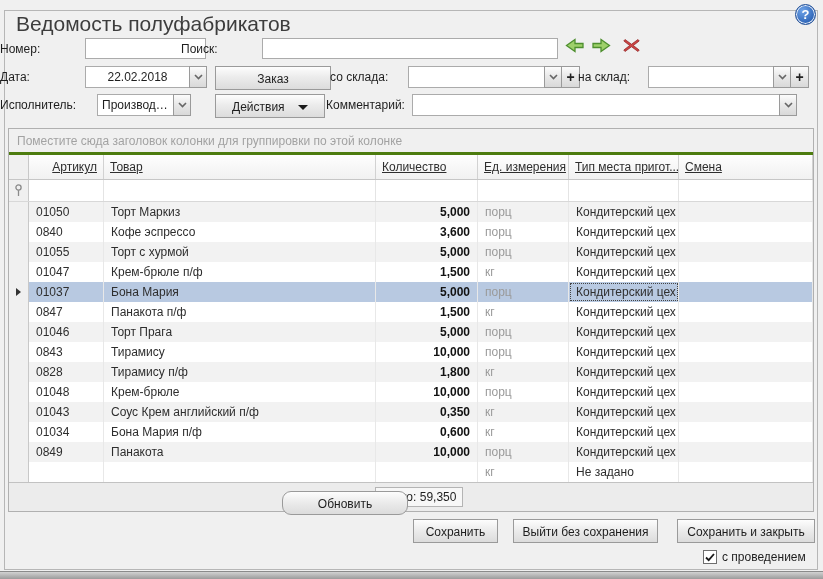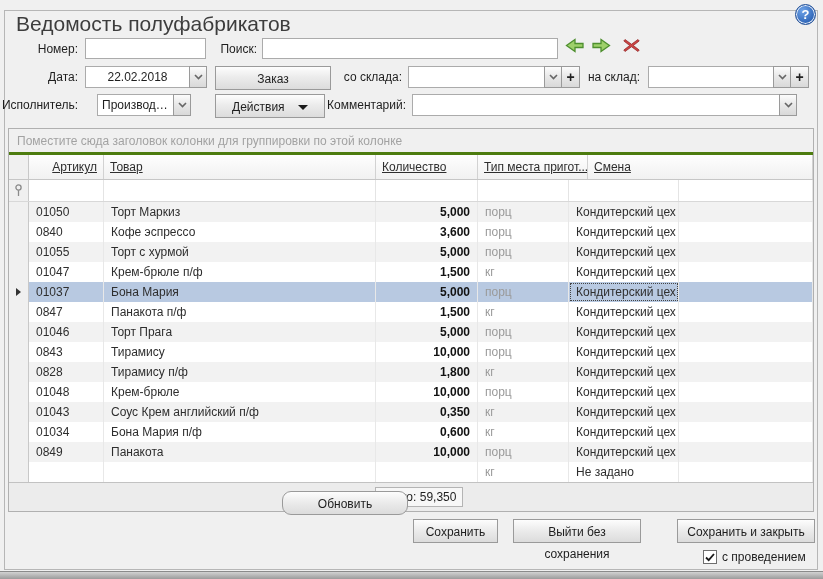--- a/index.html
+++ b/index.html
@@ -21,21 +21,21 @@
   }
   .help-btn {
     position:absolute; left:795px; top:4px; z-index:3; width:21px; height:21px;
     border-radius:50%;
     background: radial-gradient(circle at 35% 30%, #6ea3e8, #2f66b8 70%);
     border:1px solid #1d4c94;
     color:#fff; font-weight:bold; font-size:13px; text-align:center; line-height:19px;
     box-shadow: 0 0 0 1px #e8eef8 inset;
     cursor:pointer;
   }
-  .lbl { position:absolute; text-align:right; white-space:nowrap; color:#1e1e1e; }
+  .lbl { position:absolute; white-space:nowrap; color:#1e1e1e; }
   .tbx {
     position:absolute; background:#fff; border:1px solid #ababab;
     height:21px; padding:0 4px; font-size:12px; line-height:19px;
     font-family:"Liberation Sans",sans-serif; color:#1e1e1e;
   }
   .combo { position:absolute; display:flex; height:22px; }
   .combo .cval {
     flex:1; background:#fff; border:1px solid #ababab; border-right:none;
     padding:2px 4px; line-height:16px; white-space:nowrap; overflow:hidden; text-overflow:ellipsis;
   }
@@ -201,20 +201,21 @@
     </div>
 </div>
 
 <div class="grid">
   <div class="group-panel">Поместите сюда заголовок колонки для группировки по этой колонке</div>
   <div class="hdr-row">
     <div class="hdr-cell c0 ind-hdr"></div>
     <div class="hdr-cell c1" style="text-align:right;">Артикул</div>
     <div class="hdr-cell c2">Товар</div>
     <div class="hdr-cell c3">Количество</div>
+    <div class="hdr-cell c4">Ед. измерения</div>
     <div class="hdr-cell c5">Тип места пригот...</div>
     <div class="hdr-cell c6">Смена</div>
   </div>
   <div class="filter-row">
     <div class="ind c0">
       <svg width="9" height="13" viewBox="0 0 9 13">
           <circle cx="4.5" cy="3.5" r="2.6" fill="none" stroke="#8a8a8a" stroke-width="1.3"></circle>
           <line x1="4.5" y1="6.2" x2="4.5" y2="12" stroke="#8a8a8a" stroke-width="1.3"></line>
         </svg>
     </div>
@@ -355,21 +356,21 @@
         <div class="cell c6"></div>
       </div>
     </div>
   <div class="summary">
     <div class="total-box"><span>Итого:</span> <span>59,350</span></div>
   </div>
 </div>
 
 <button class="btn" style="left:282px;top:491px;width:126px;border-radius:9px;">Обновить</button>
 <button class="btn" style="left:413px;top:519px;width:85px;">Сохранить</button>
-<button class="btn" style="left:513px;top:519px;width:128px;">Выйти без сохранения</button>
+<button class="btn" style="left:513px;top:519px;width:145px;">Выйти без сохранения</button>
 <button class="btn" style="left:677px;top:519px;width:138px;">Сохранить и закрыть</button>
 
 <div class="chk-wrap">
   <span class="chk-box">
     <svg width="10" height="9" viewBox="0 0 10 9">
         <polyline points="1,4.5 3.7,7.2 9,1" fill="none" stroke="#1a1a1a" stroke-width="1.8"></polyline>
       </svg>
   </span>
   <span>с проведением</span>
 </div>

